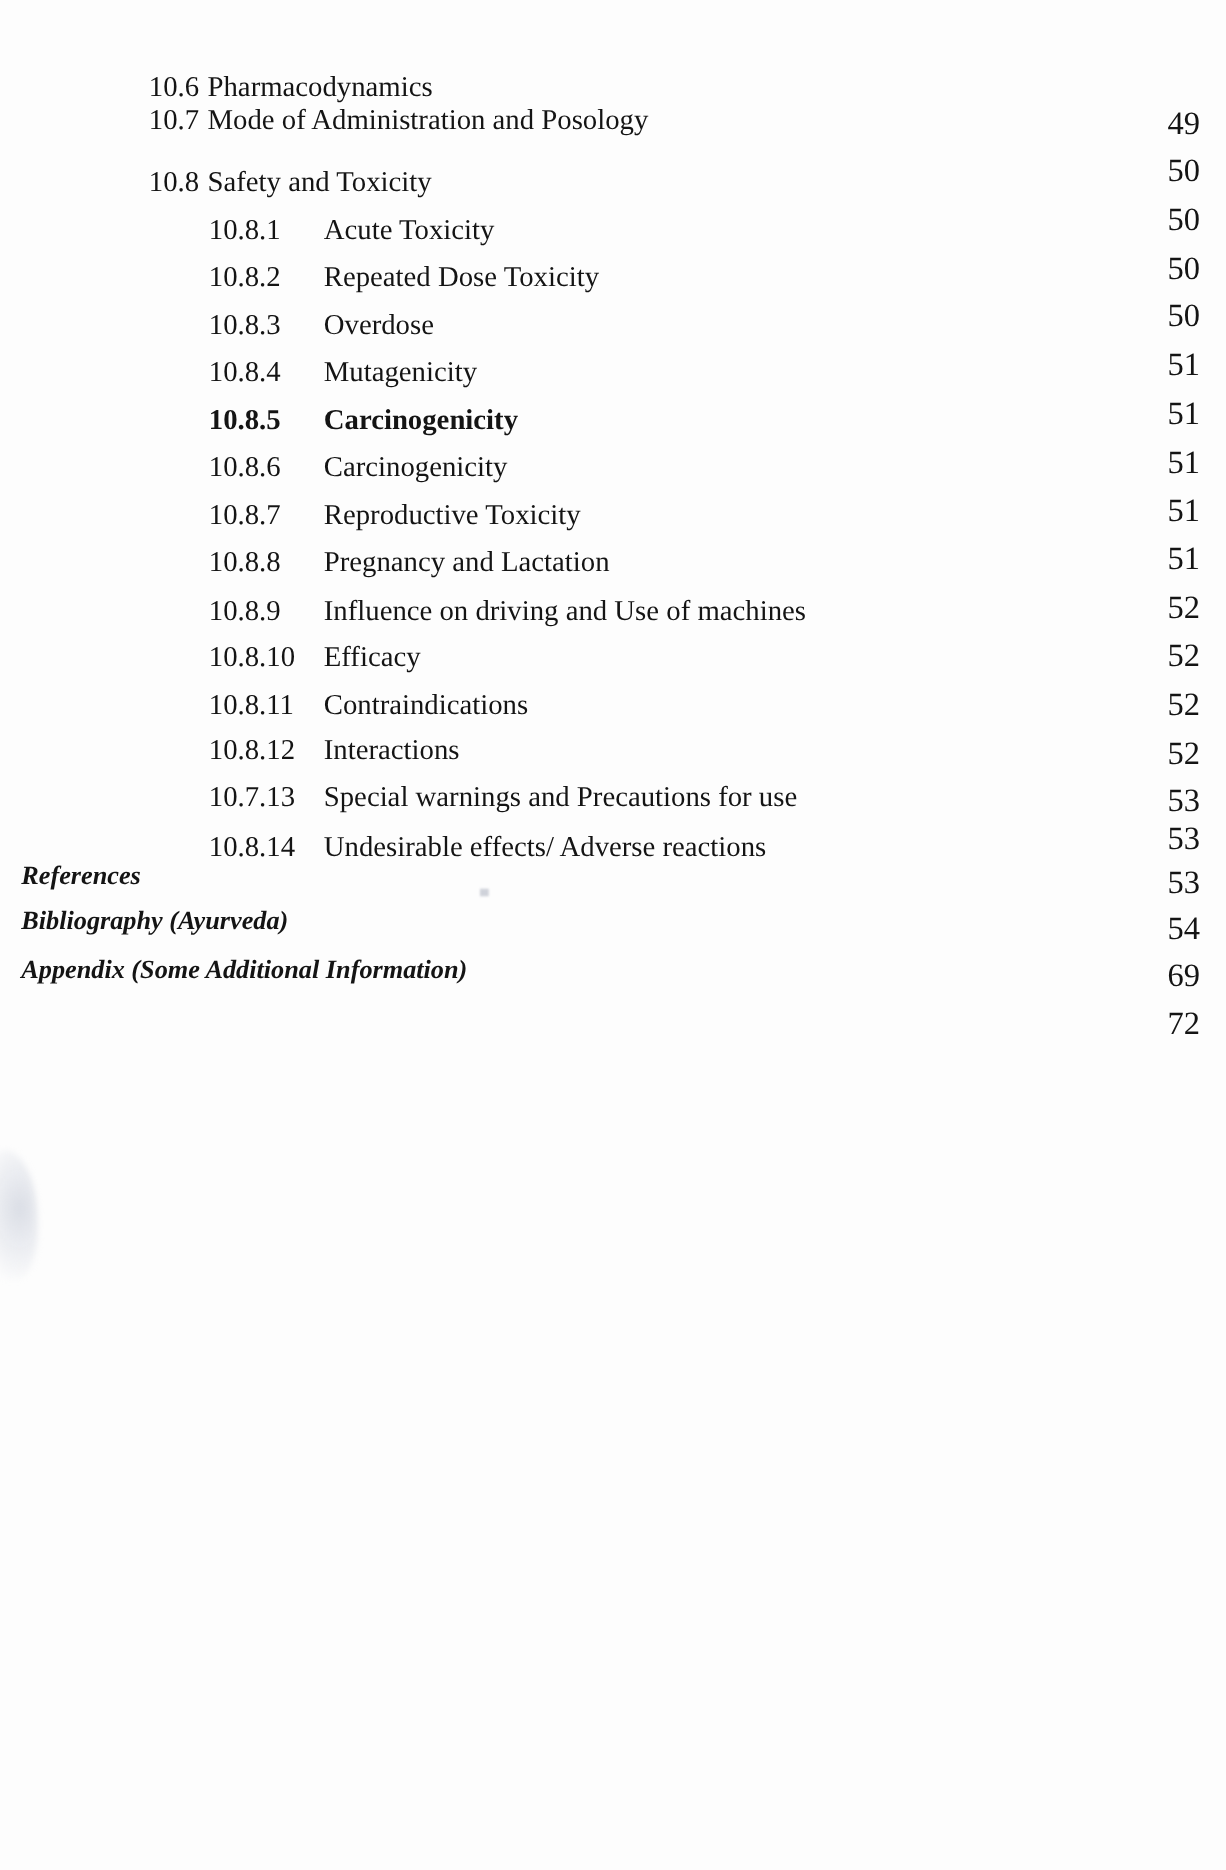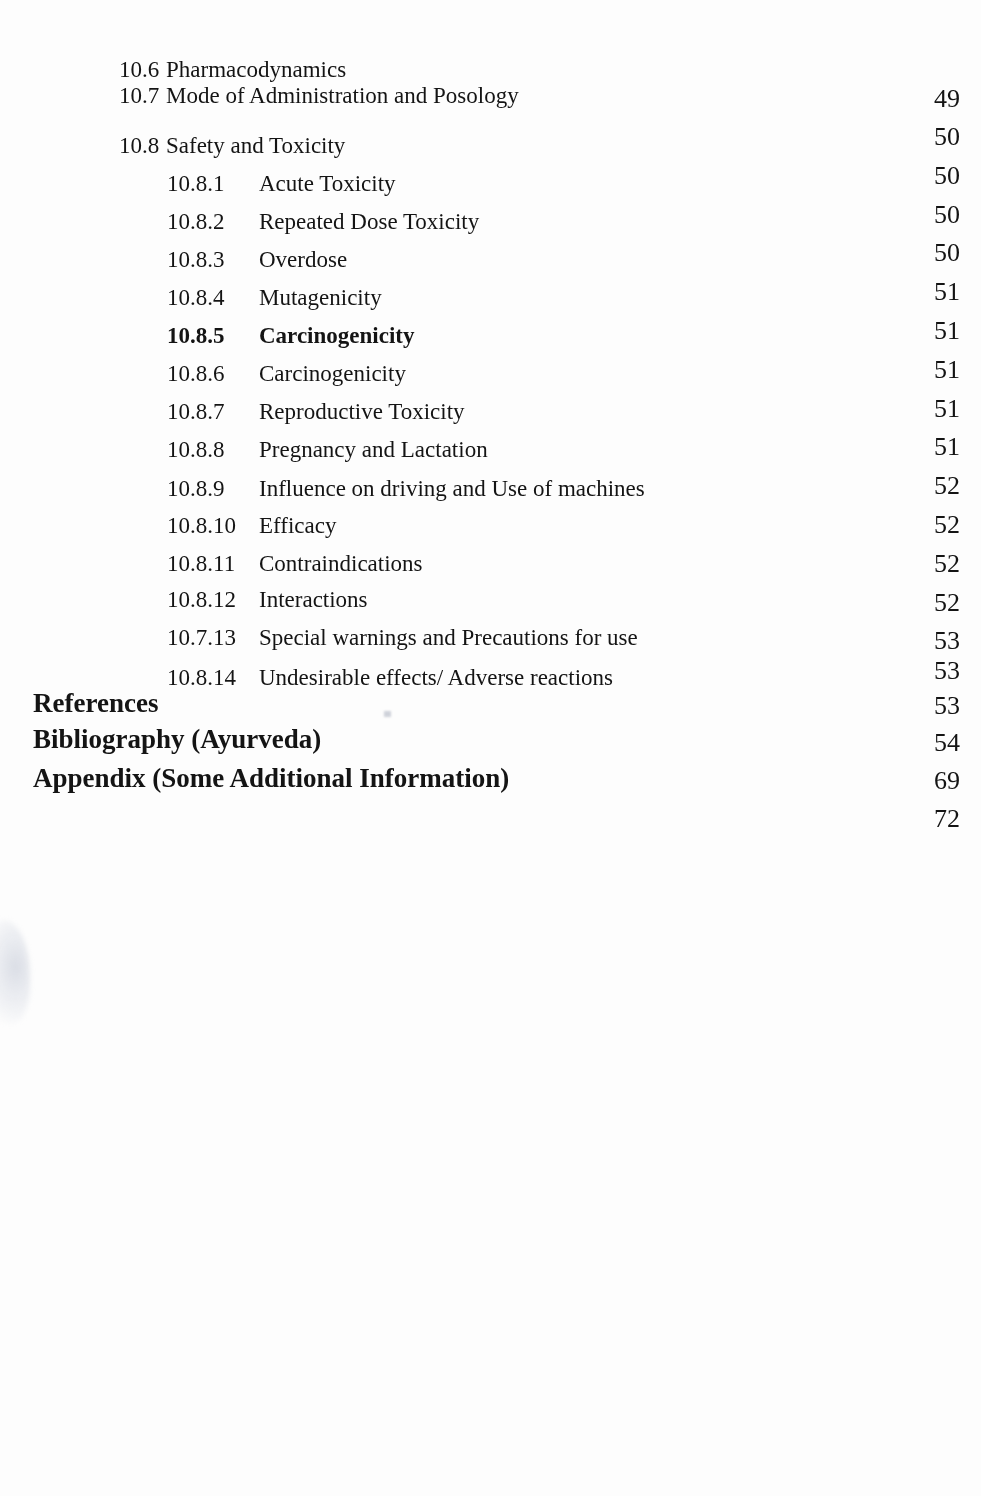--- a/index.html
+++ b/index.html
@@ -73,23 +73,24 @@
   .lvl3 {
     left: 167px;
     font-size: 23px;
   }
   .lvl3 .num {
     min-width: 92px;
   }
 
   
   .lvl1 {
-    left: 33px;
-    font-size: 27px;
+    left: 17px;
+    font-size: 21px;
     font-weight: bold;
+    font-style: italic;
   }
 
   
   .pages {
     position: absolute;
     left: 0;
     top: 0;
     width: 981px;
   }
   .page-num {

